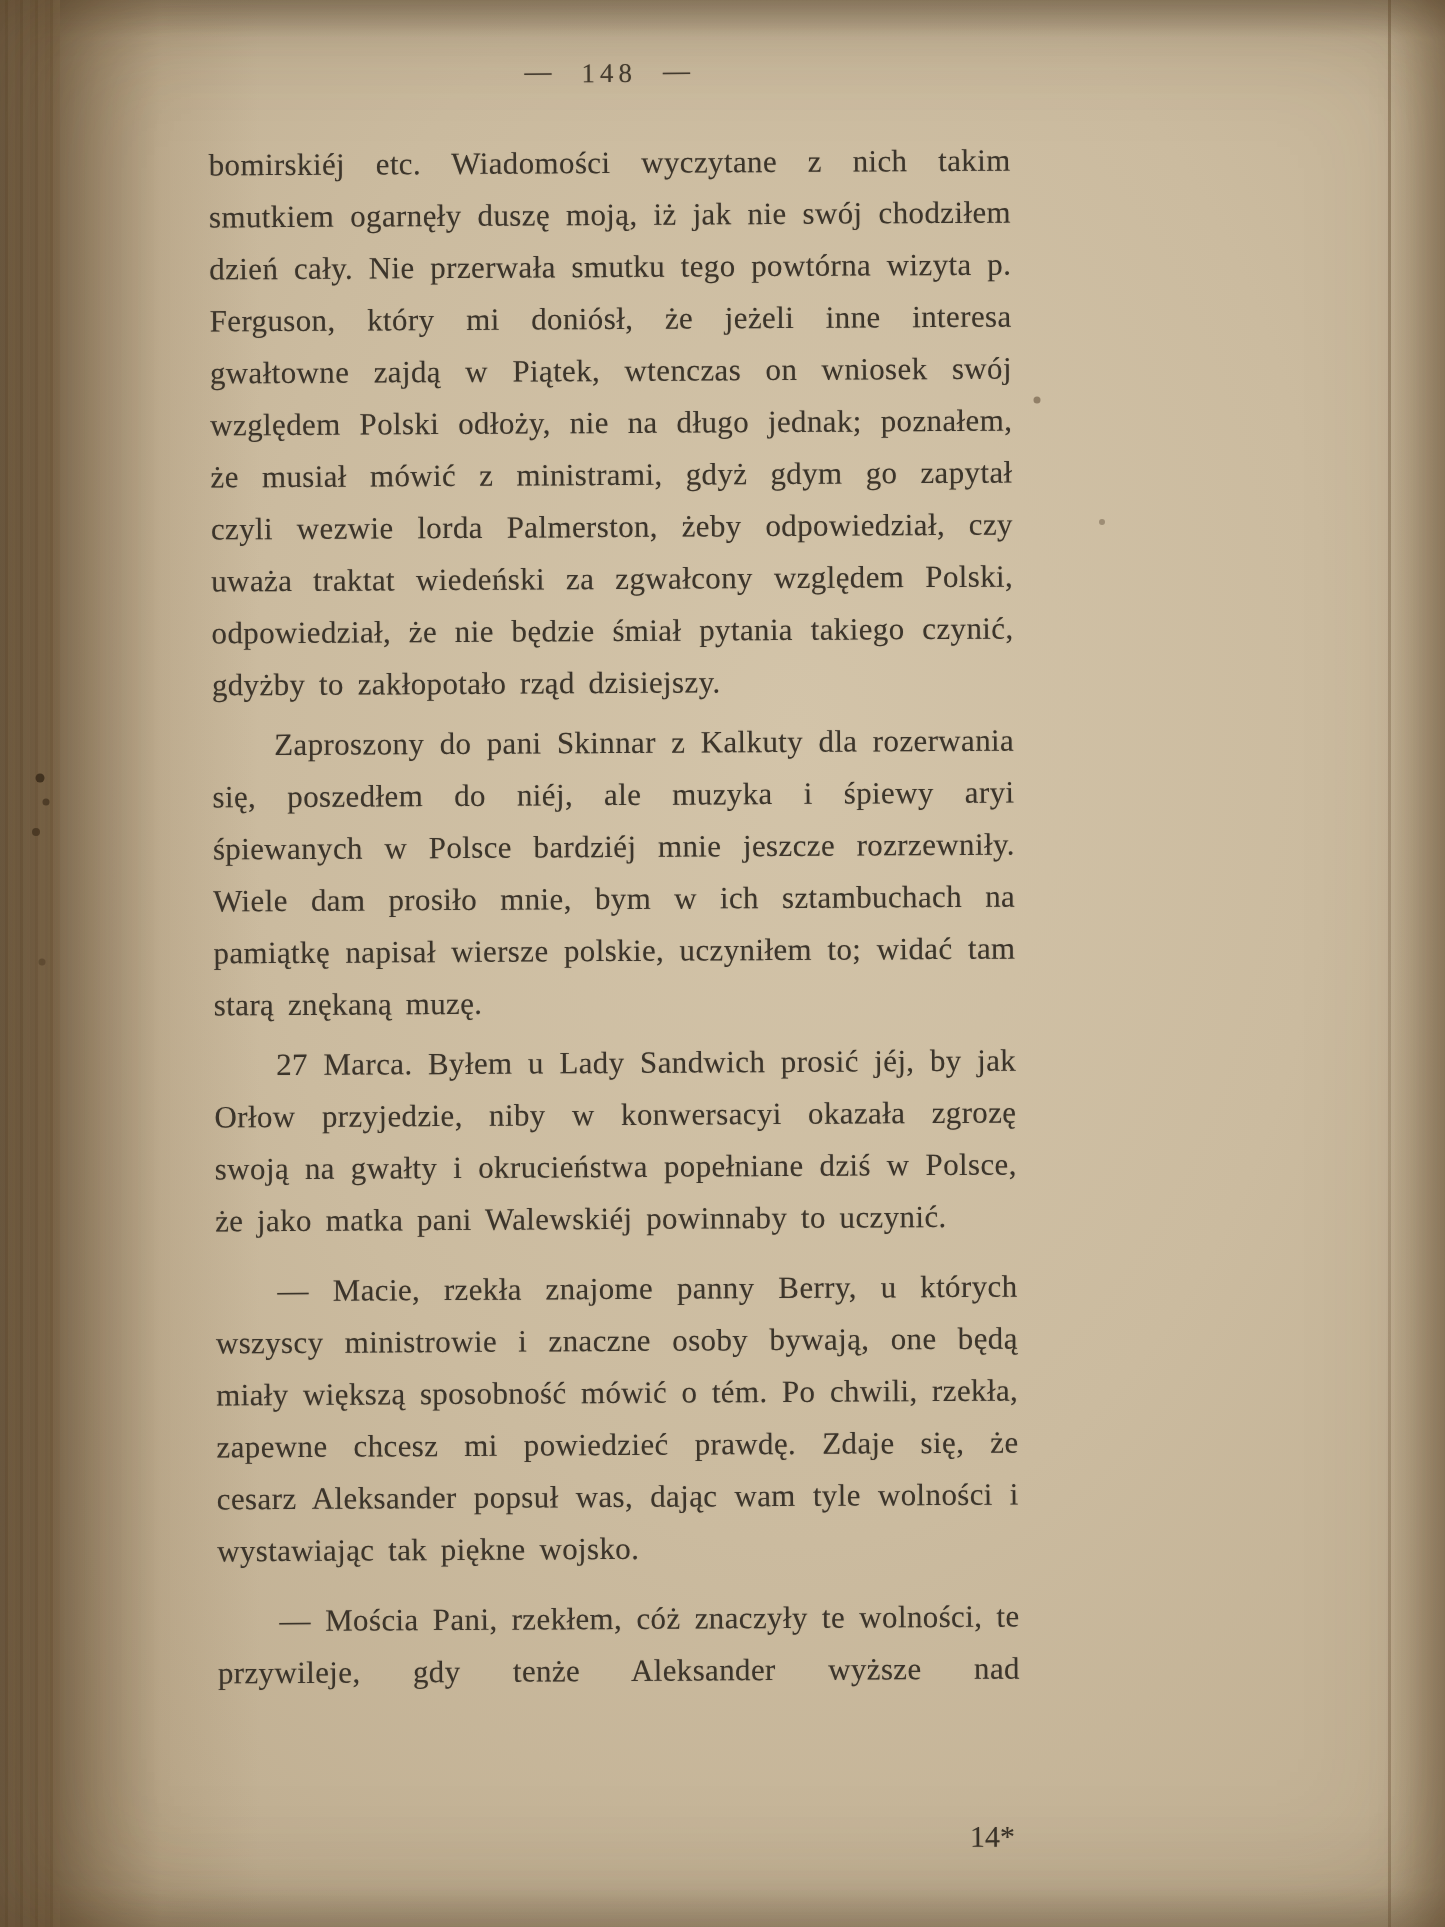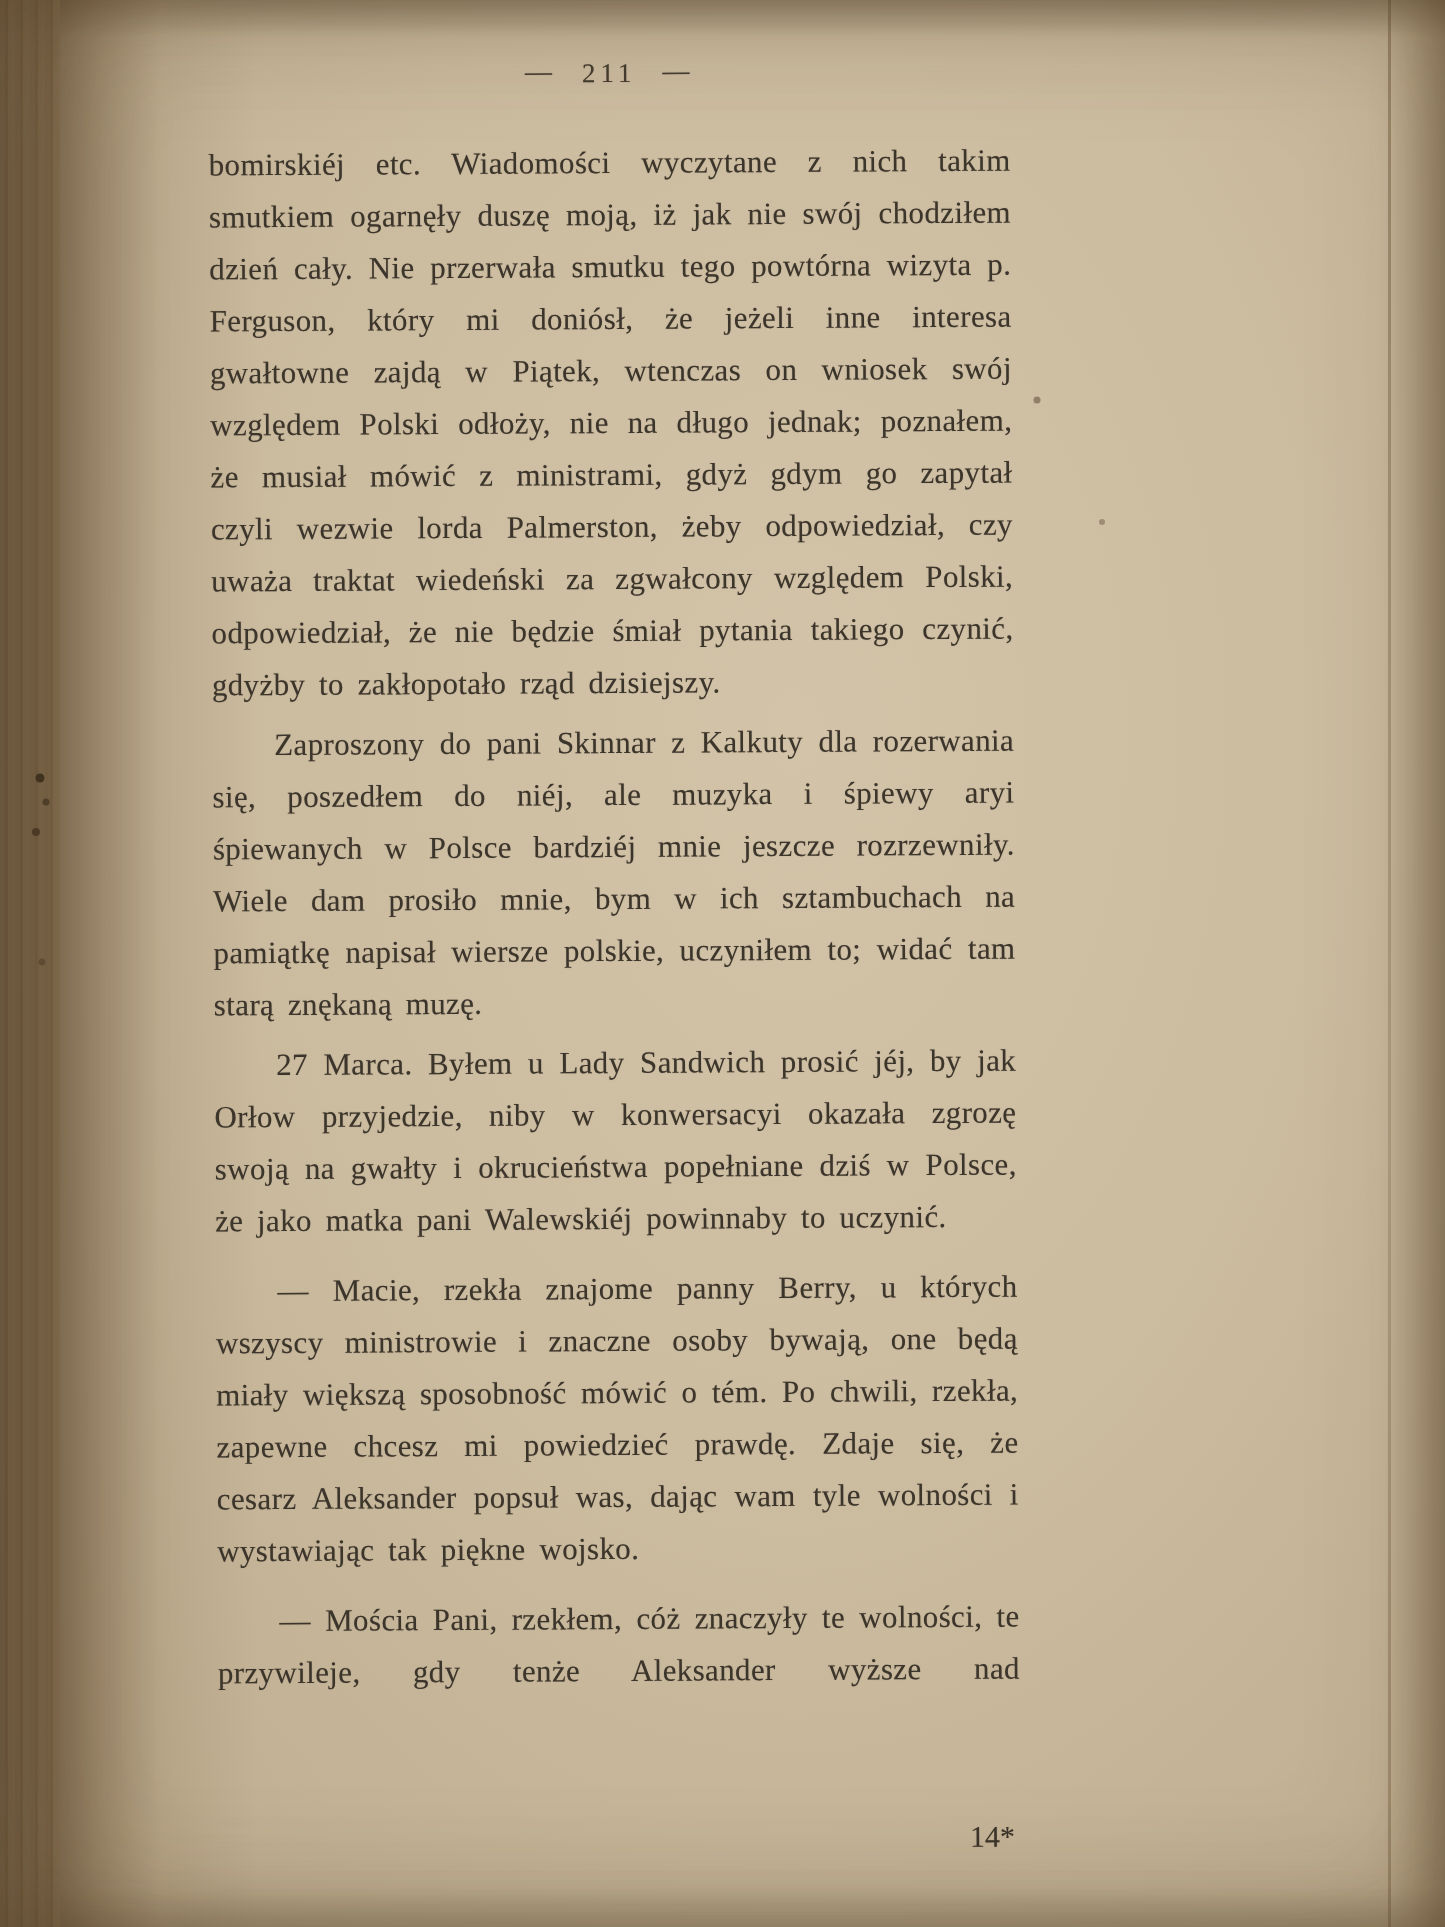--- a/index.html
+++ b/index.html
@@ -162,21 +162,21 @@
 
   <div class="page-edges-left"></div>
   <div class="gutter-shadow"></div>
   <div class="page-edge-right"></div>
   <div class="page-crease-right"></div>
   <div class="speck-layer"></div>
 
   <div class="content">
 
     <div class="page-header">
-      <span class="dash">—</span><span class="num">211</span><span class="dash">—</span>
+      <span class="dash">—</span><span class="num">148</span><span class="dash">—</span>
     </div>
 
     <div class="page-text">
       <p>bomirskiéj etc.  Wiadomości wyczytane z nich takim smutkiem ogarnęły duszę moją, iż jak nie swój chodziłem dzień cały.  Nie przerwała smutku tego powtórna wizyta p. Ferguson, który mi doniósł, że jeżeli inne interesa gwałtowne zajdą w Piątek, wtenczas on wniosek swój względem Polski odłoży, nie na długo jednak; poznałem, że musiał mówić z ministrami, gdyż gdym go zapytał czyli wezwie lorda Palmerston, żeby odpowiedział, czy uważa traktat wiedeński za zgwałcony względem Polski, odpowiedział, że nie będzie śmiał pytania takiego czynić, gdyżby to zakłopotało rząd dzisiejszy.</p>
       <p class="indent">Zaproszony do pani Skinnar z Kalkuty dla rozerwania się, poszedłem do niéj, ale muzyka i śpiewy aryi śpiewanych w Polsce bardziéj mnie jeszcze rozrzewniły.  Wiele dam prosiło mnie, bym w ich sztambuchach na pamiątkę napisał wiersze polskie, uczyniłem to; widać tam starą znękaną muzę.</p>
       <p class="indent">27 Marca.  Byłem u Lady Sandwich prosić jéj, by jak Orłow przyjedzie, niby w konwersacyi okazała zgrozę swoją na gwałty i okrucieństwa popełniane dziś w Polsce, że jako matka pani Walewskiéj powinnaby to uczynić.</p>
       <p class="dialog">— Macie, rzekła znajome panny Berry, u których wszyscy ministrowie i znaczne osoby bywają, one będą miały większą sposobność mówić o tém.  Po chwili, rzekła, zapewne chcesz mi powiedzieć prawdę.  Zdaje się, że cesarz Aleksander popsuł was, dając wam tyle wolności i wystawiając tak piękne wojsko.</p>
       <p class="dialog fill-last">— Mościa Pani, rzekłem, cóż znaczyły te wolności, te przywileje, gdy tenże Aleksander wyższe nad</p>
     </div>
 

